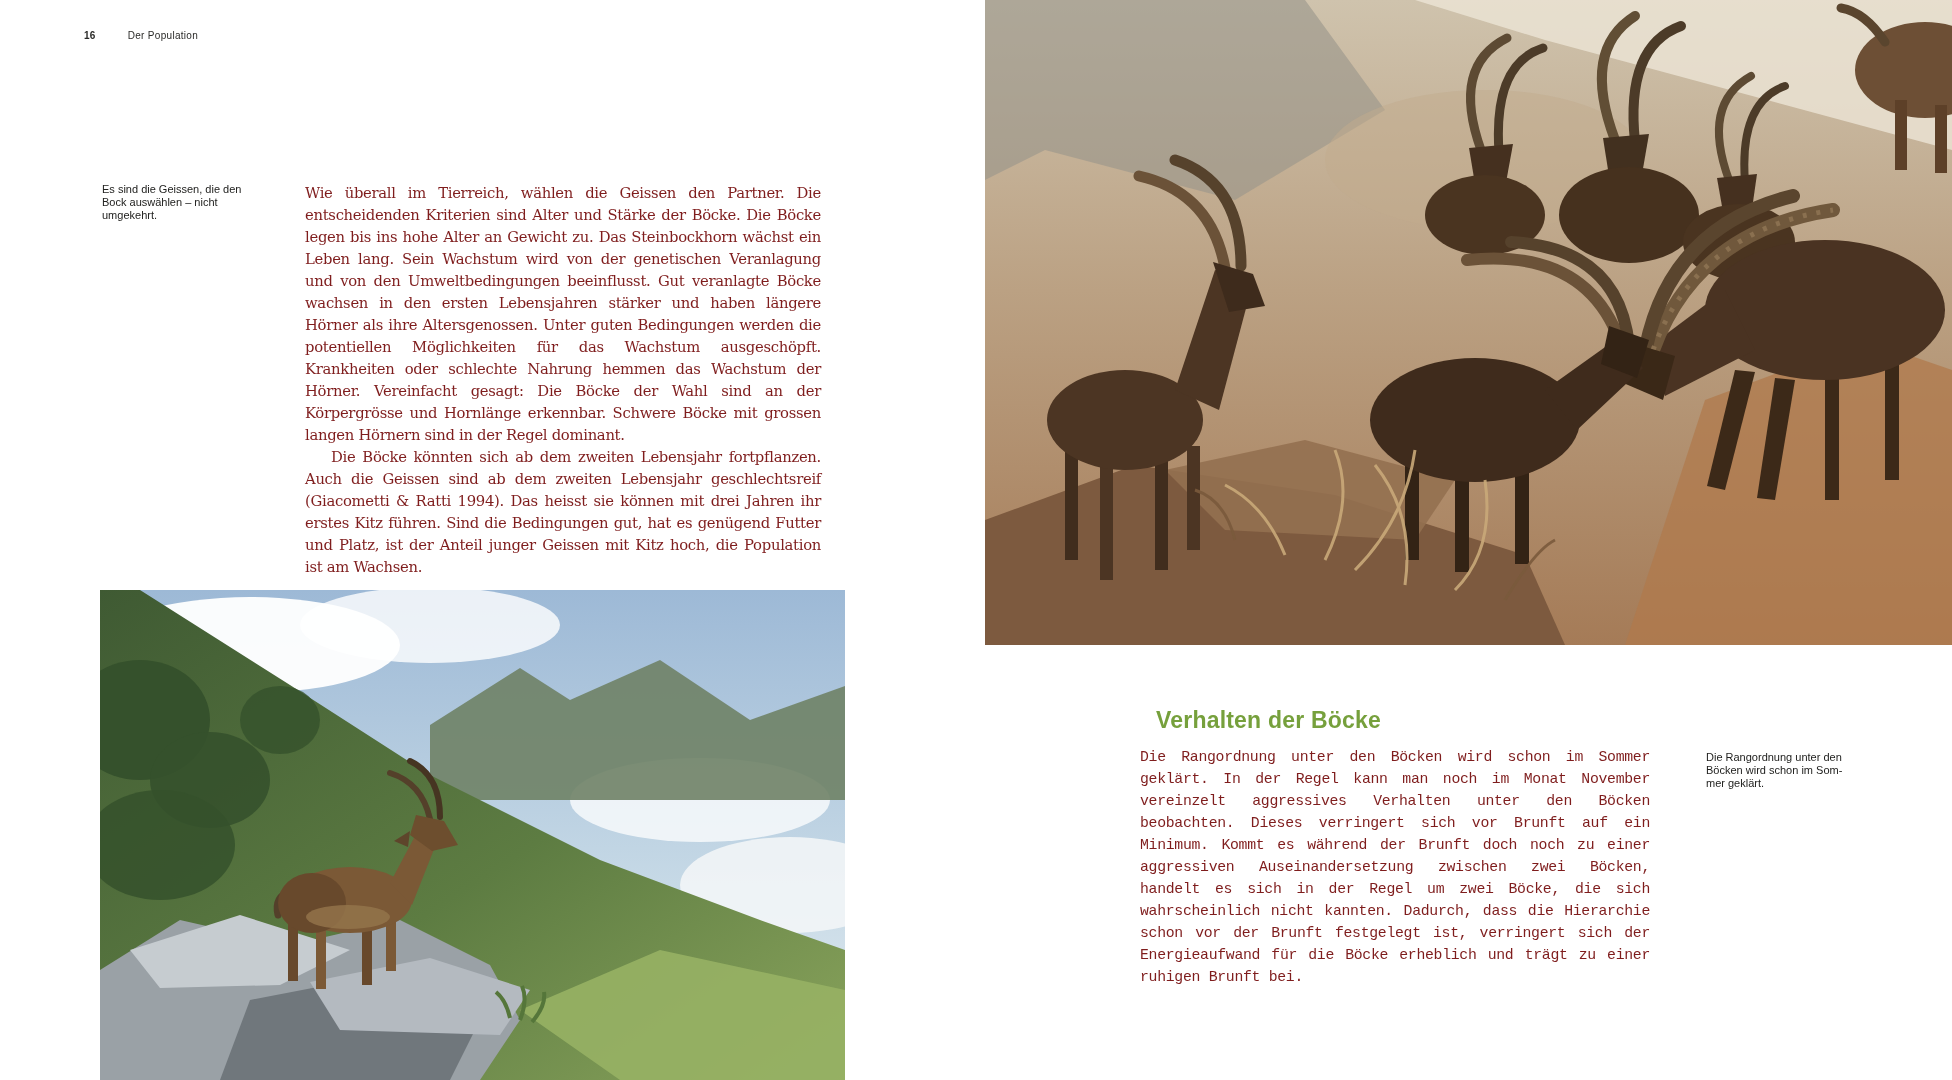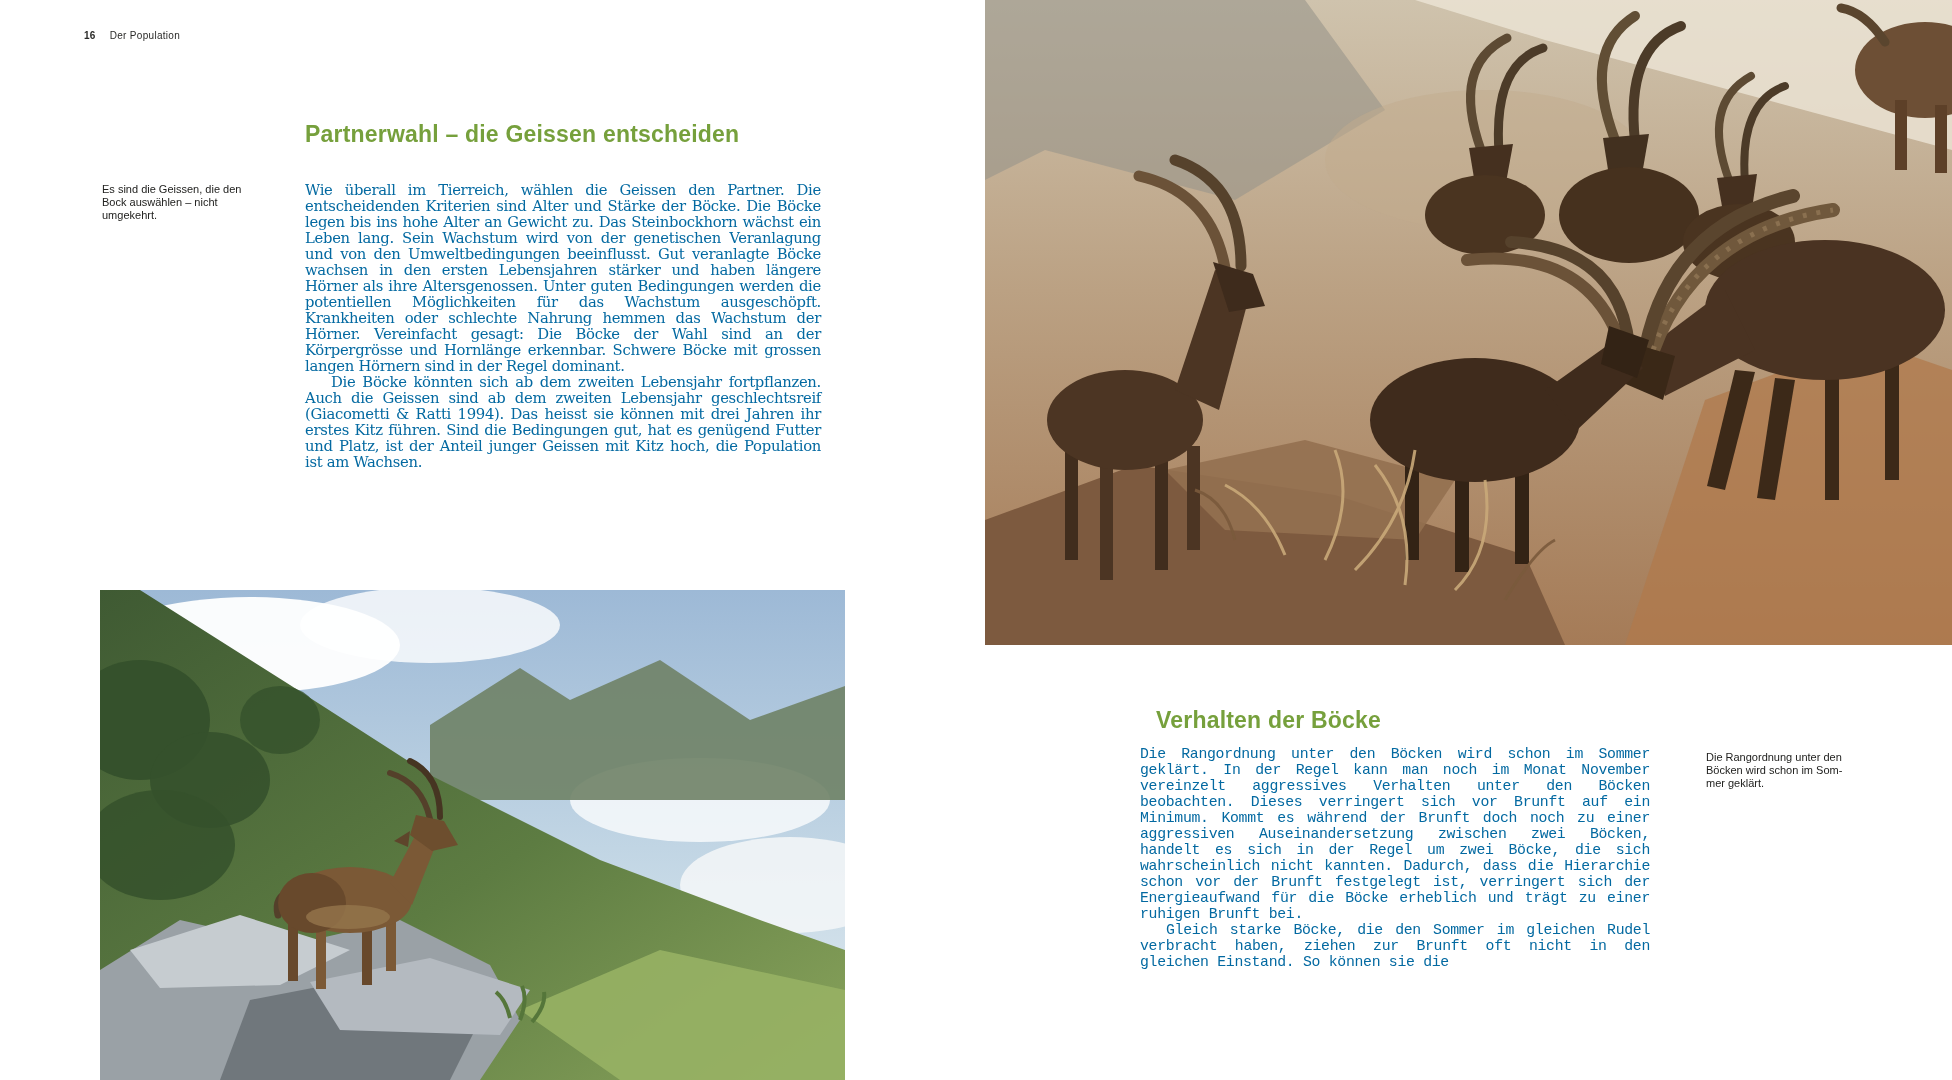--- a/index.html
+++ b/index.html
@@ -3,33 +3,33 @@
 <meta charset="utf-8">
 <style>
   html,body{margin:0;padding:0;background:#ffffff;}
   .spread{
     position:relative;width:1952px;height:1080px;background:#ffffff;
     overflow:hidden;font-family:"Liberation Sans","DejaVu Sans",sans-serif;color:#1e1e1c;
   }
   .abs{position:absolute;}
   
   .running-head{left:84px;top:30px;font-size:10px;letter-spacing:.3px;color:#2a2a28;}
-  .running-head .pgnum{font-weight:700;margin-right:14px;}
+  .running-head .pgnum{font-weight:700;margin-right:32px;}
   
   .section-heading{
     font-size:23px;font-weight:700;color:#76A03C;letter-spacing:.2px;
     font-family:"Liberation Sans","DejaVu Sans",sans-serif;white-space:nowrap;
   }
   .heading-left{left:305px;top:121px;}
   .heading-right{left:1140px;top:691px;}
   
   .bodycol{
     font-family:"DejaVu Serif","Liberation Serif",serif;
-    font-size:14.8px;line-height:16px;letter-spacing:-0.3px;
-    text-align:justify;color:#0369a1;
+    font-size:14.8px;line-height:22px;letter-spacing:-0.3px;
+    text-align:justify;color:#7f1d1d;
   }
   .bodycol-left{left:305px;top:182px;width:516px;}
   .bodycol-right{left:1140px;top:746px;width:510px;font-family:Liberation Mono, monospace;}
   .para{margin:0;}
   .para + .para{text-indent:26px;}
   
   .margin-note{
     font-size:11px;line-height:13px;color:#222220;white-space:pre-line;
   }
   .note-left{left:102px;top:183px;width:168px;}
@@ -41,21 +41,20 @@
 </style>
 </head>
 <body>
 
 <div class="spread">
 
   <div class="abs running-head">
     <span class="pgnum">16</span><span>Der Population</span>
   </div>
 
-  <h2 class="abs section-heading heading-left" style="margin:0">Partnerwahl – die Geissen entscheiden</h2>
 
   <div class="abs margin-note note-left">Es sind die Geissen, die den
 Bock auswählen – nicht
 umgekehrt.</div>
 
   <div class="abs bodycol bodycol-left">
     <p class="para">Wie überall im Tierreich, wählen die Geissen den Partner. Die entscheidenden Kriterien sind Alter und Stärke der Böcke. Die Böcke legen bis ins hohe Alter an Gewicht zu. Das Steinbockhorn wächst ein Leben lang. Sein Wachstum wird von der genetischen Veranlagung und von den Umweltbedingungen beeinflusst. Gut veranlagte Böcke wachsen in den ersten Lebensjahren stärker und haben längere Hörner als ihre Altersgenossen. Unter guten Bedingungen werden die potentiellen Möglichkeiten für das Wachstum ausgeschöpft. Krankheiten oder schlechte Nahrung hemmen das Wachstum der Hörner. Vereinfacht gesagt: Die Böcke der Wahl sind an der Körpergrösse und Hornlänge erkennbar. Schwere Böcke mit grossen langen Hörnern sind in der Regel dominant.</p>
     <p class="para">Die Böcke könnten sich ab dem zweiten Lebensjahr fortpflanzen. Auch die Geissen sind ab dem zweiten Lebensjahr geschlechtsreif (Giacometti &amp; Ratti 1994). Das heisst sie können mit drei Jahren ihr erstes Kitz führen. Sind die Bedingungen gut, hat es genügend Futter und Platz, ist der Anteil junger Geissen mit Kitz hoch, die Population ist am Wachsen.</p>
   </div>
 
@@ -203,16 +202,15 @@
   </svg>
 
   <h2 class="abs section-heading heading-right" style="margin:16px">Verhalten der Böcke</h2>
 
   <div class="abs margin-note note-right">Die Rangordnung unter den
 Böcken wird schon im Som-
 mer geklärt.</div>
 
   <div class="abs bodycol bodycol-right">
     <p class="para">Die Rangordnung unter den Böcken wird schon im Sommer geklärt. In der Regel kann man noch im Monat November vereinzelt aggressives Verhalten unter den Böcken beobachten. Dieses verringert sich vor Brunft auf ein Minimum. Kommt es während der Brunft doch noch zu einer aggressiven Auseinandersetzung zwischen zwei Böcken, handelt es sich in der Regel um zwei Böcke, die sich wahrscheinlich nicht kannten. Dadurch, dass die Hierarchie schon vor der Brunft festgelegt ist, verringert sich der Energieaufwand für die Böcke erheblich und trägt zu einer ruhigen Brunft bei.</p>
-    <p class="para">Gleich starke Böcke, die den Sommer im gleichen Rudel verbracht haben, ziehen zur Brunft oft nicht in den gleichen Einstand. So können sie die</p>
   </div>
 
 </div>
 
 </body></html>

